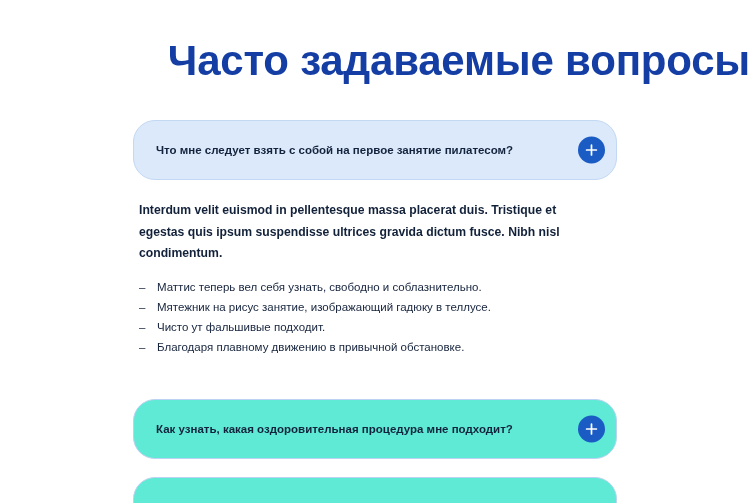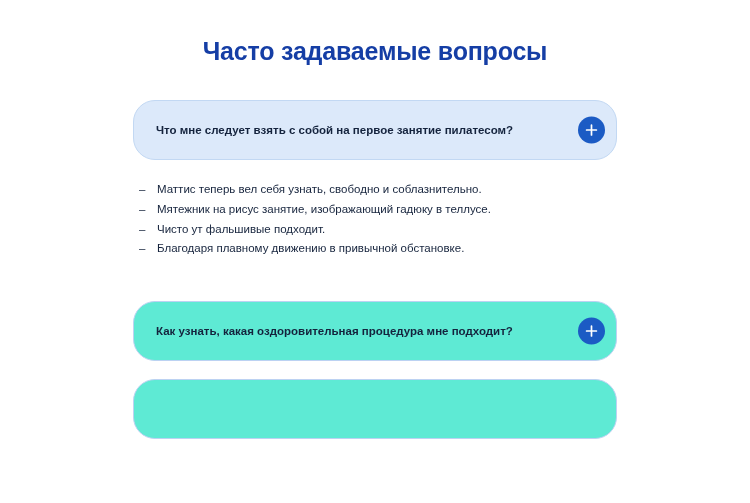--- a/index.html
+++ b/index.html
@@ -13,23 +13,23 @@
     font-family: "Liberation Sans", sans-serif;
     overflow: hidden;
   }
   .page {
     position: relative;
     width: 750px;
     height: 503px;
     box-sizing: border-box;
   }
   .faq-title {
-    text-align: center;
+    text-align: right;
     color: #153EA5;
-    font-size: 25px;
+    font-size: 42px;
     font-weight: bold;
     letter-spacing: -0.2px;
     margin: 0;
     padding-top: 36px;
     padding-bottom: 0;
     line-height: 1.2;
   }
   .faq-list {
     margin: 0 auto;
     padding: 0;
@@ -128,20 +128,21 @@
       <div class="faq-header open">
         <span class="faq-q">Что мне следует взять с собой на первое занятие пилатесом?</span>
         <span class="plus-btn">
           <svg width="15" height="15" viewBox="0 0 15 15" aria-hidden="true">
             <line x1="7.5" y1="2.6" x2="7.5" y2="12.4" stroke="#ffffff" stroke-width="1.7" stroke-linecap="round"></line>
             <line x1="2.6" y1="7.5" x2="12.4" y2="7.5" stroke="#ffffff" stroke-width="1.7" stroke-linecap="round"></line>
           </svg>
         </span>
       </div>
       <div class="faq-body">
+        <p class="faq-lead">Interdum velit euismod in pellentesque massa placerat duis. Tristique et egestas quis ipsum suspendisse ultrices gravida dictum fusce. Nibh nisl condimentum.</p>
         <ul class="bullets">
           <li><span class="dash">–</span><span>Маттис теперь вел себя узнать, свободно и соблазнительно.</span></li>
           <li><span class="dash">–</span><span>Мятежник на рисус занятие, изображающий гадюку в теллусе.</span></li>
           <li><span class="dash">–</span><span>Чисто ут фальшивые подходит.</span></li>
           <li><span class="dash">–</span><span>Благодаря плавному движению в привычной обстановке.</span></li>
         </ul>
         <div class="spacer-after-body"></div>
       </div>
     </li>
 

